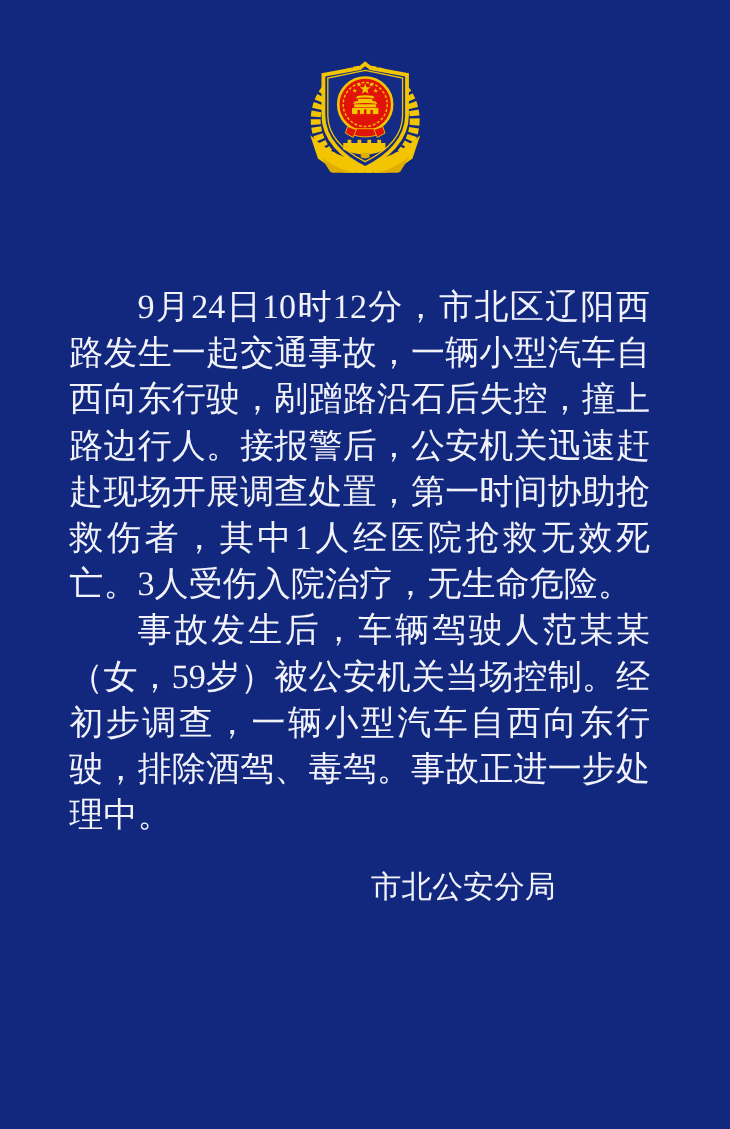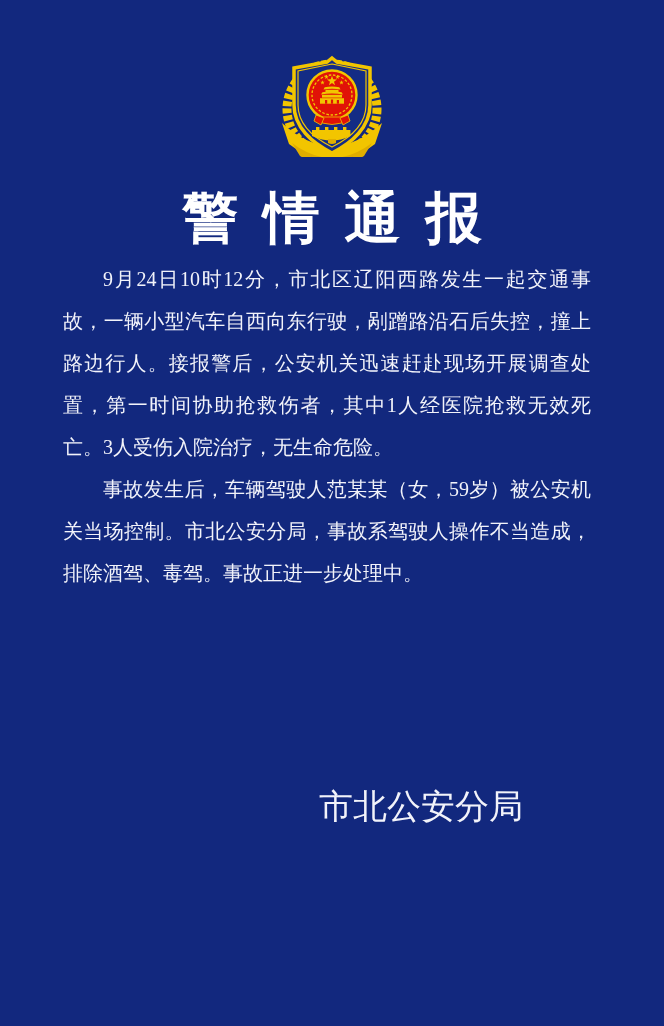--- a/index.html
+++ b/index.html
@@ -32,36 +32,36 @@
     color: #ffffff;
     letter-spacing: 0.45em;
     text-indent: 0.45em;
     white-space: nowrap;
   }
   .body-text {
     position: absolute;
     top: 258px;
     left: 63px;
     width: 528px;
-    font-size: 20px;
+    font-size: 31px;
     line-height: 42px;
     color: #f2f3fa;
     text-align: justify;
   }
   .body-text p {
     margin: 0;
     text-indent: 2em;
   }
   .signature {
     position: absolute;
     top: 786px;
     left: 421px;
     transform: translateX(-50%);
     text-align: center;
-    font-size: 34px;
+    font-size: 28px;
     line-height: 42px;
     color: #f2f3fa;
     white-space: nowrap;
   }
 </style>
 </head>
 <body>
 
 <div class="page">
 
@@ -106,24 +106,23 @@
     <g fill="#e11207" stroke="#f2c500" stroke-width="0.8">
       <path d="M40,64 L64,64 62,70 Q52,73 42,70 Z"></path>
       <path d="M36,62 L44,65 41,72 34,68 Z"></path>
       <path d="M68,62 L60,65 63,72 70,68 Z"></path>
     </g>
 
     <path d="M32,77 h4 v-3 h3.4 v3 h5.6 v-3 h3.4 v3 h5.6 v-3 h3.4 v3 h5.6 v-3 h3.4 v3 h4 L70.4,83 Q52,92 32,83 Z" fill="#f2c500"></path>
     <path d="M48,86 h8 v4 q-4,2 -8,0 Z" fill="#e0ae00"></path>
   </svg>
 
-  <h1 class="title">警情通报</h1>
 
   <div class="body-text">
     <p>9月24日10时12分，市北区辽阳西路发生一起交通事故，一辆小型汽车自西向东行驶，剐蹭路沿石后失控，撞上路边行人。接报警后，公安机关迅速赶赴现场开展调查处置，第一时间协助抢救伤者，其中1人经医院抢救无效死亡。3人受伤入院治疗，无生命危险。</p>
-    <p>事故发生后，车辆驾驶人范某某（女，59岁）被公安机关当场控制。市北公安分局，事故系驾驶人操作不当造成，排除酒驾、毒驾。事故正进一步处理中。</p>
+    <p>事故发生后，车辆驾驶人范某某（女，59岁）被公安机关当场控制。经初步调查，一辆小型汽车自西向东行驶，排除酒驾、毒驾。事故正进一步处理中。</p>
   </div>
 
   <div class="signature">
     <div>市北公安分局</div>
   </div>
 
 </div>
 
 </body></html>

